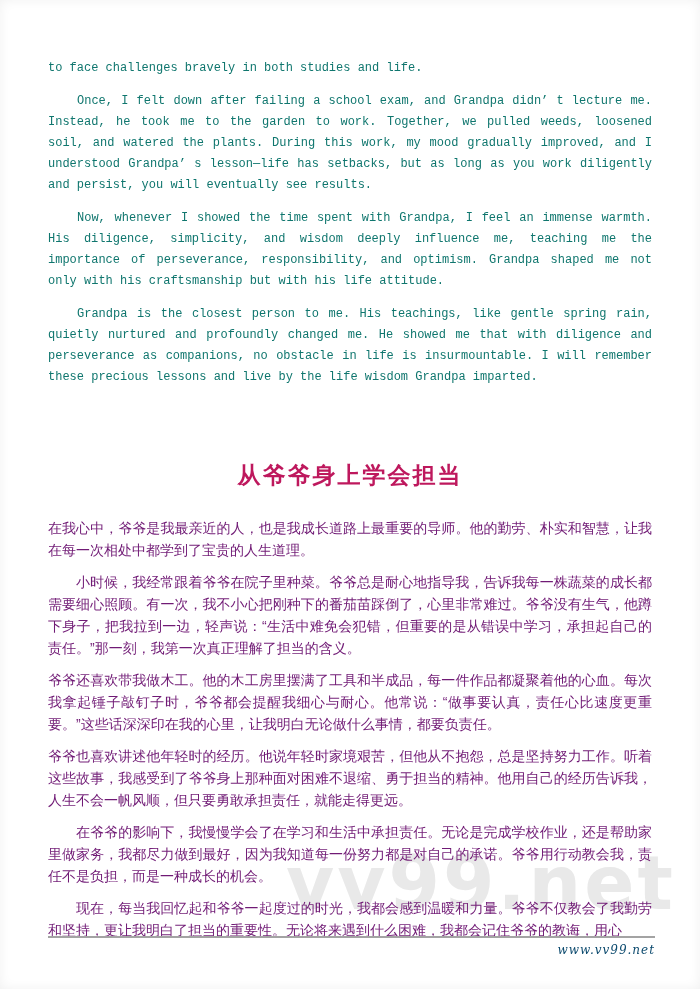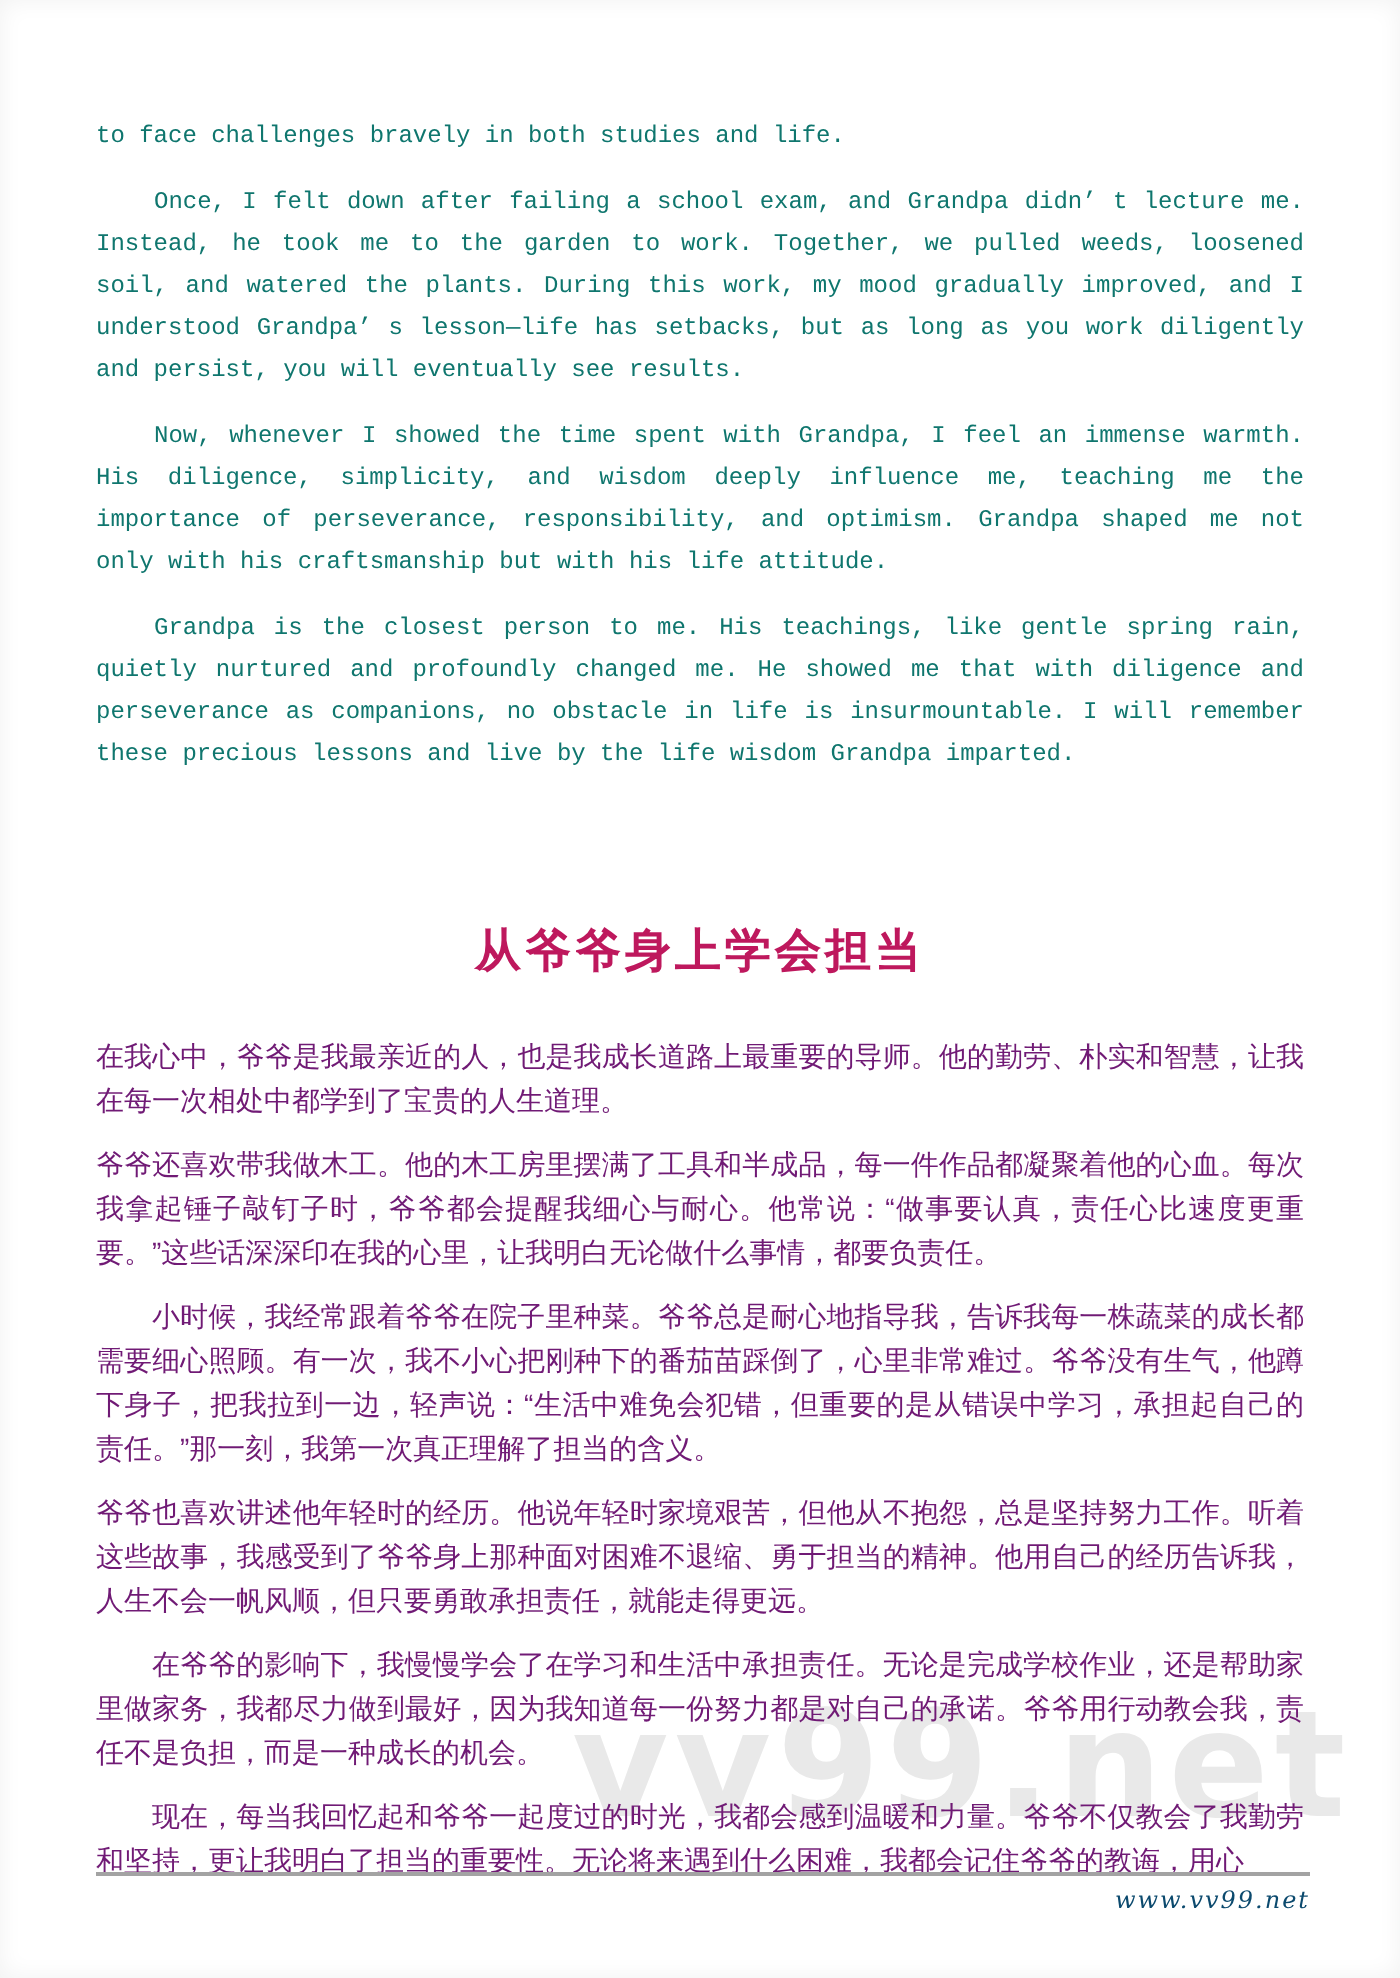--- a/index.html
+++ b/index.html
@@ -105,22 +105,22 @@
       <p class="en">to face challenges bravely in both studies and life.</p>
       <p class="en indent">Once, I felt down after failing a school exam, and Grandpa didn’ t lecture me. Instead, he took me to the garden to work. Together, we pulled weeds, loosened soil, and watered the plants. During this work, my mood gradually improved, and I understood Grandpa’ s lesson—life has setbacks, but as long as you work diligently and persist, you will eventually see results.</p>
       <p class="en indent">Now, whenever I showed the time spent with Grandpa, I feel an immense warmth. His diligence, simplicity, and wisdom deeply influence me, teaching me the importance of perseverance, responsibility, and optimism. Grandpa shaped me not only with his craftsmanship but with his life attitude.</p>
       <p class="en indent">Grandpa is the closest person to me. His teachings, like gentle spring rain, quietly nurtured and profoundly changed me. He showed me that with diligence and perseverance as companions, no obstacle in life is insurmountable. I will remember these precious lessons and live by the life wisdom Grandpa imparted.</p>
     </section>
 
     <h1 class="essay-title">从爷爷身上学会担当</h1>
 
     <section>
       <p class="zh">在我心中，爷爷是我最亲近的人，也是我成长道路上最重要的导师。他的勤劳、朴实和智慧，让我在每一次相处中都学到了宝贵的人生道理。</p>
+      <p class="zh indent">小时候，我经常跟着爷爷在院子里种菜。爷爷总是耐心地指导我，告诉我每一株蔬菜的成长都需要细心照顾。有一次，我不小心把刚种下的番茄苗踩倒了，心里非常难过。爷爷没有生气，他蹲下身子，把我拉到一边，轻声说：“生活中难免会犯错，但重要的是从错误中学习，承担起自己的责任。”那一刻，我第一次真正理解了担当的含义。</p>
       <p class="zh">爷爷还喜欢带我做木工。他的木工房里摆满了工具和半成品，每一件作品都凝聚着他的心血。每次我拿起锤子敲钉子时，爷爷都会提醒我细心与耐心。他常说：“做事要认真，责任心比速度更重要。”这些话深深印在我的心里，让我明白无论做什么事情，都要负责任。</p>
-      <p class="zh indent">小时候，我经常跟着爷爷在院子里种菜。爷爷总是耐心地指导我，告诉我每一株蔬菜的成长都需要细心照顾。有一次，我不小心把刚种下的番茄苗踩倒了，心里非常难过。爷爷没有生气，他蹲下身子，把我拉到一边，轻声说：“生活中难免会犯错，但重要的是从错误中学习，承担起自己的责任。”那一刻，我第一次真正理解了担当的含义。</p>
       <p class="zh">爷爷也喜欢讲述他年轻时的经历。他说年轻时家境艰苦，但他从不抱怨，总是坚持努力工作。听着这些故事，我感受到了爷爷身上那种面对困难不退缩、勇于担当的精神。他用自己的经历告诉我，人生不会一帆风顺，但只要勇敢承担责任，就能走得更远。</p>
       <p class="zh indent">在爷爷的影响下，我慢慢学会了在学习和生活中承担责任。无论是完成学校作业，还是帮助家里做家务，我都尽力做到最好，因为我知道每一份努力都是对自己的承诺。爷爷用行动教会我，责任不是负担，而是一种成长的机会。</p>
       <p class="zh indent">现在，每当我回忆起和爷爷一起度过的时光，我都会感到温暖和力量。爷爷不仅教会了我勤劳和坚持，更让我明白了担当的重要性。无论将来遇到什么困难，我都会记住爷爷的教诲，用心</p>
     </section>
 
   </div>
 
   <div class="page-footer">
     <hr class="footer-line">
     <div class="footer-url">www.vv99.net</div>

